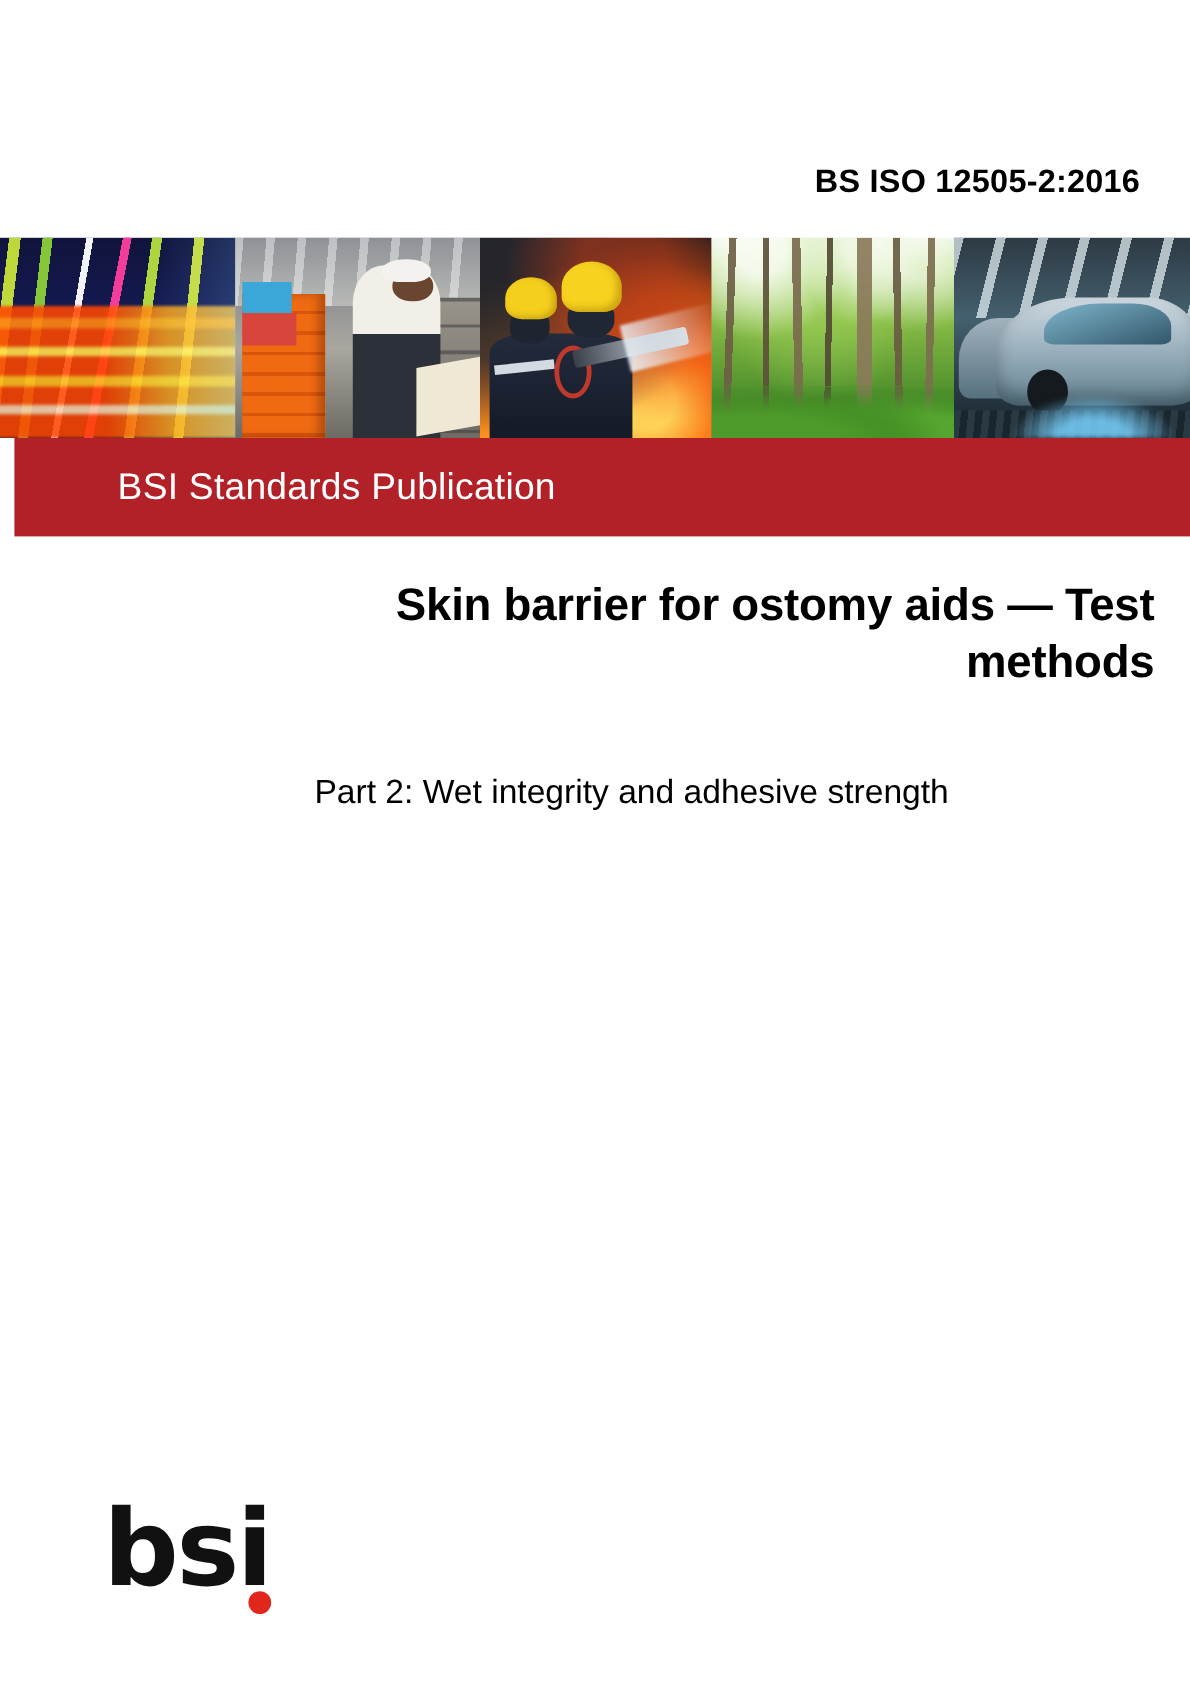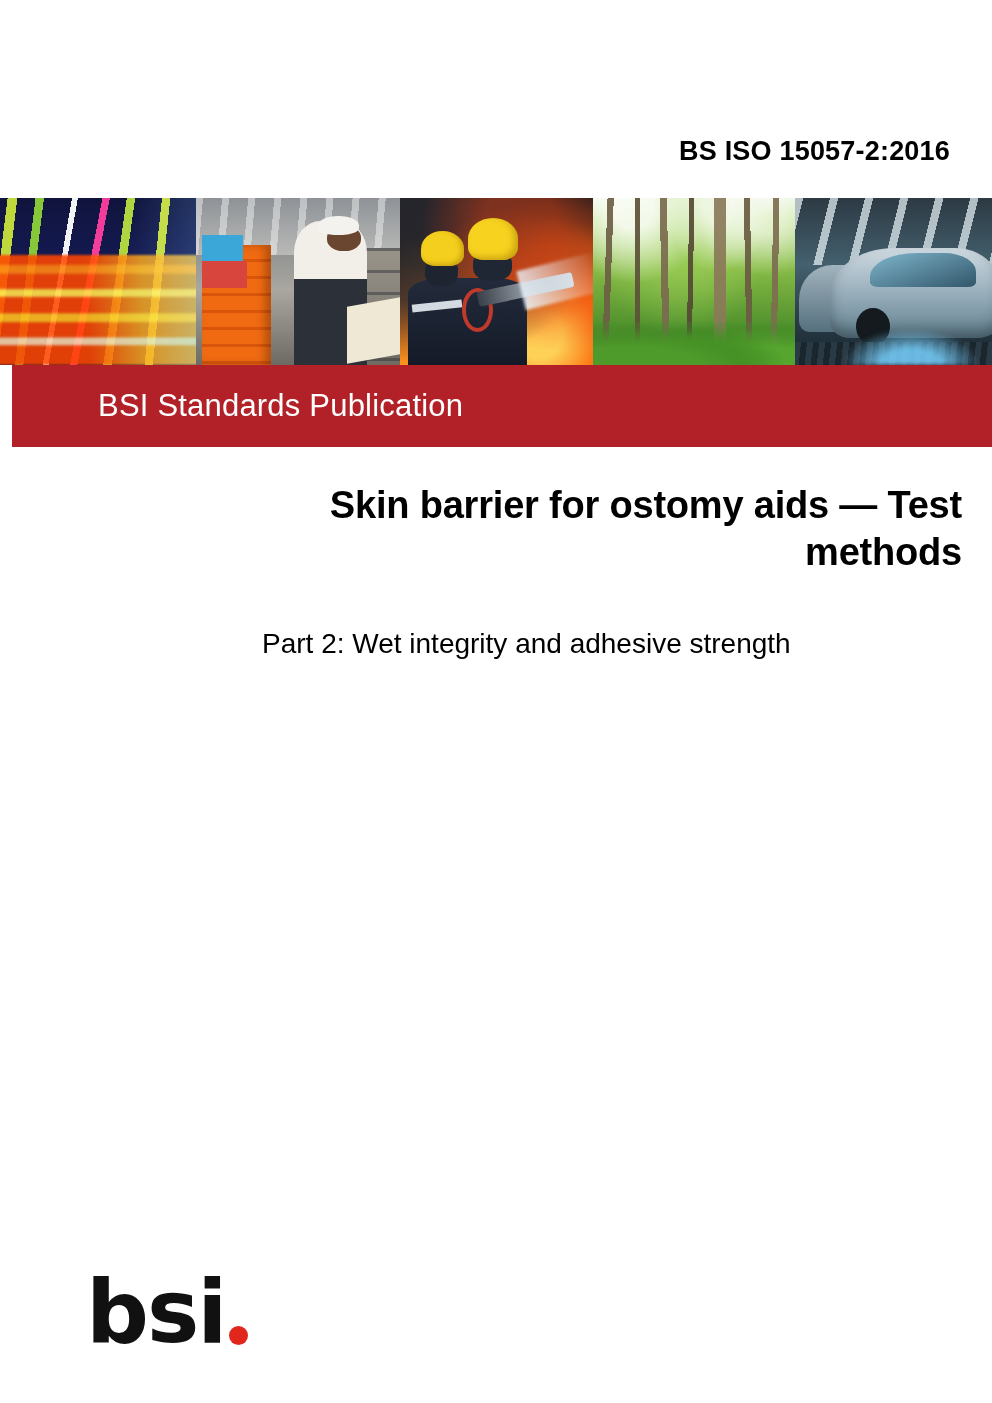--- a/index.html
+++ b/index.html
@@ -305,34 +305,35 @@
   }
   .doc-title {
     font-size: 38px;
     font-weight: bold;
     line-height: 1.24;
     color: #000000;
     letter-spacing: -0.2px;
     text-align: right;
   }
   .doc-subtitle {
-    margin-top: 50px;
+    margin-top: 66px;
     font-size: 28px;
     font-weight: normal;
     line-height: 1.3;
     color: #000000;
   }
 
   
   .logo {
     position: absolute;
     left: 86px;
     bottom: 56px;
     display: flex;
     align-items: flex-end;
+    flex-direction: column;
   }
   .logo-word {
     font-family: "DejaVu Sans", sans-serif;
     font-size: 88px;
     font-weight: bold;
     line-height: .8;
     color: #111111;
     letter-spacing: -2px;
   }
   .logo-dot {
@@ -342,21 +343,21 @@
     background: #e1261c;
     margin-left: 3px;
     margin-bottom: 2px;
   }
 </style>
 </head>
 <body>
 
 <div class="page">
 
-  <div class="std-number">BS ISO 15057-2:2016</div>
+  <div class="std-number">BS ISO 12505-2:2016</div>
 
   <div class="photo-strip">
 
     <div class="photo p1"></div>
 
     <div class="photo p2">
       <div class="ceiling"></div>
       <div class="shelving"></div>
       <div class="crates"></div>
       <div class="crate-blue"></div>

